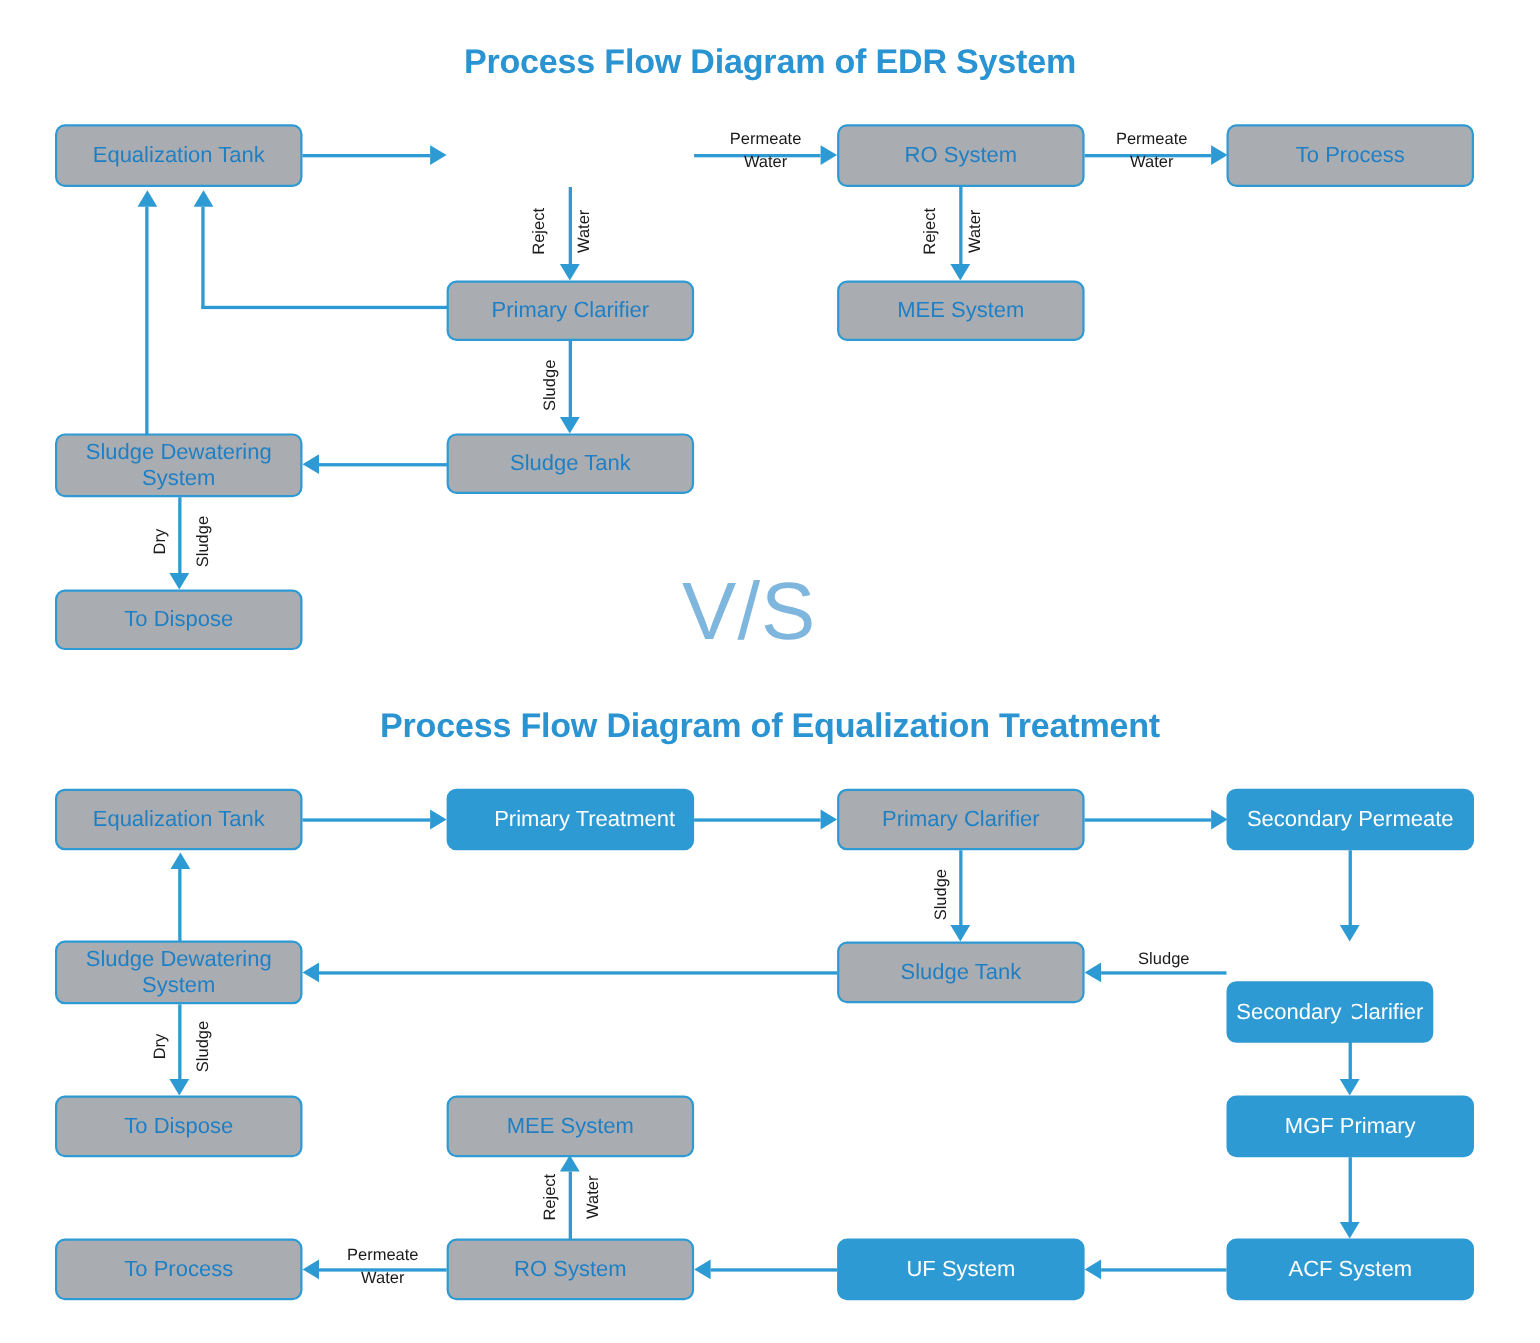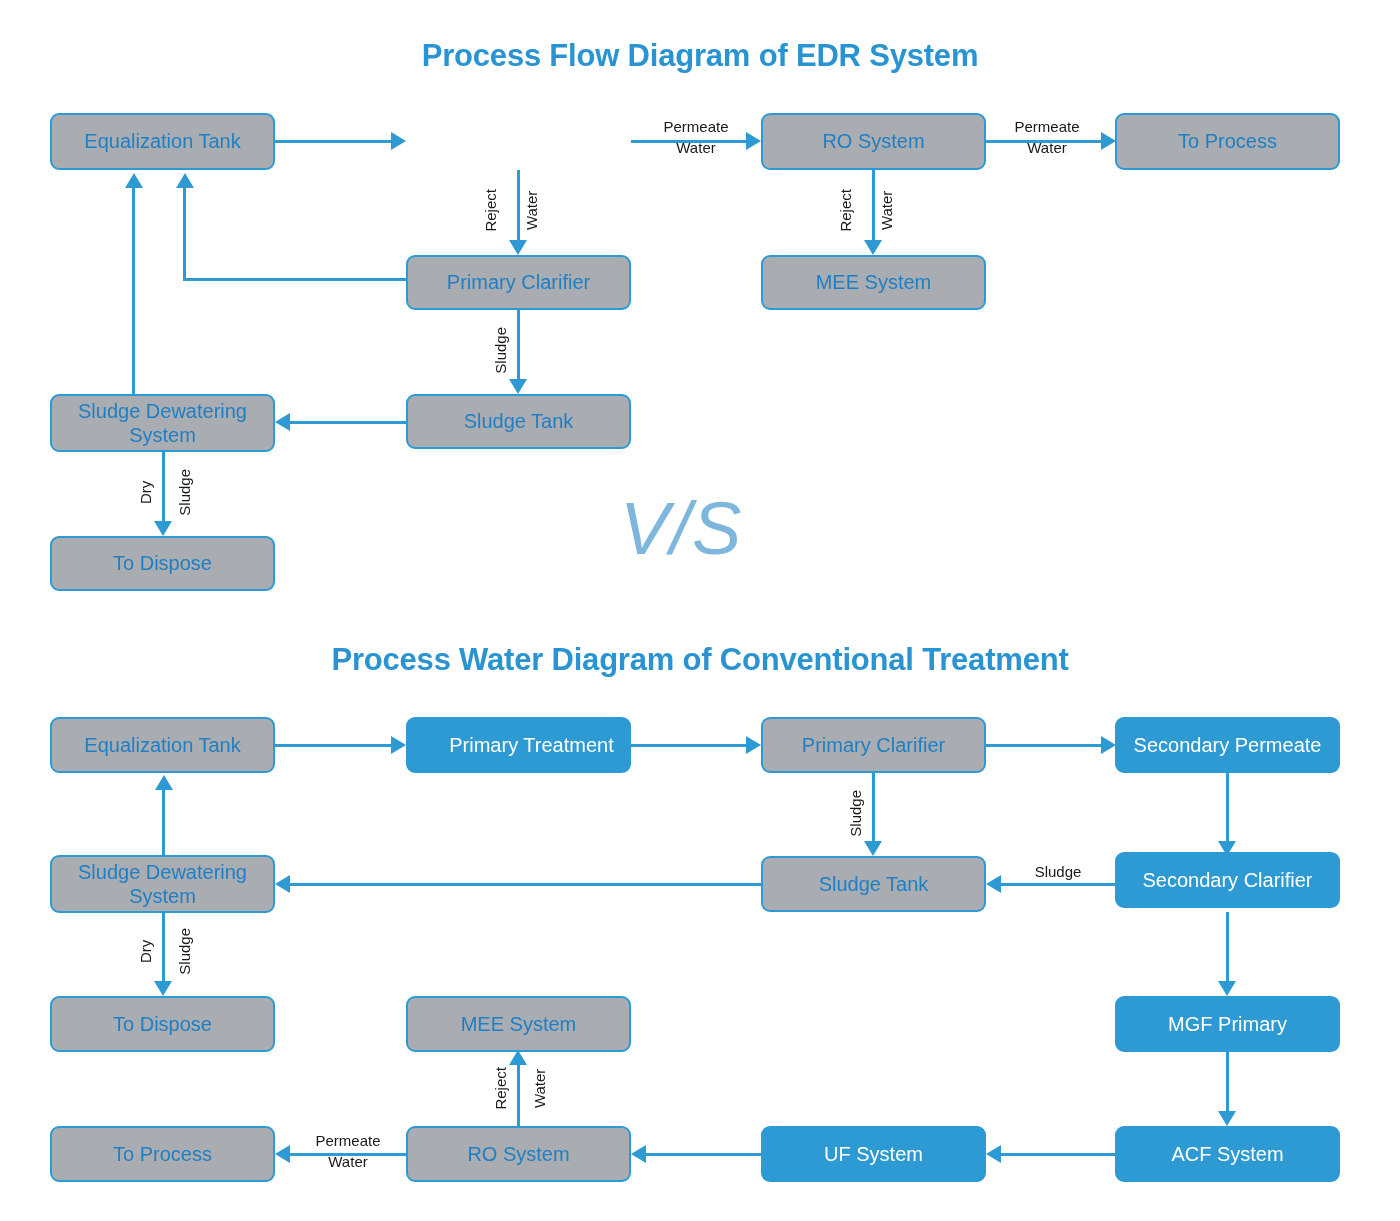--- a/index.html
+++ b/index.html
@@ -171,38 +171,38 @@
   <div class="arrow left" style="left:275px; top:413px;"></div>
 
   <div class="seg v" style="left:132px; top:188px; height:208px;"></div>
   <div class="arrow up" style="left:125px; top:173px;"></div>
 
   <div class="seg v" style="left:162px; top:452px; height:72px;"></div>
   <div class="arrow down" style="left:154px; top:521px;"></div>
   <div class="edge-label rot" style="left:106px; top:482px; width:80px;">Dry</div>
   <div class="edge-label rot" style="left:145px; top:482px; width:80px;">Sludge</div>
 
-  <div class="vs-label" style="left:620px; top:492px;font-style:italic;">V/S</div>
-
-  <div class="diagram-title" id="title-conv">Process Water Diagram of Conventional Treatment</div>
+  <div class="vs-label" style="left:620px; top:519px;">V/S</div>
+
+  <div class="diagram-title" id="title-conv">Process Flow Diagram of Equalization Treatment</div>
 
   <div class="node gray" style="left:50px;  top:717px; width:225px; height:56px;">Equalization Tank</div>
 
   <div class="node blue" style="left:406px; top:717px; width:225px; height:56px;padding-left:32px;">Primary Treatment</div>
 
   <div class="node gray" style="left:761px; top:717px; width:225px; height:56px;">Primary Clarifier</div>
 
   <div class="node blue" style="left:1115px;top:717px; width:225px; height:56px;">Secondary Permeate</div>
 
   <div class="node gray" style="left:50px;  top:855px; width:225px; height:58px;">Sludge Dewatering
 System</div>
 
   <div class="node gray" style="left:761px; top:856px; width:225px; height:56px;">Sludge Tank</div>
 
-  <div class="node blue" style="left:1115px;top:852px; width:225px; height:56px;">Secondary  Clarifier</div>
+  <div class="node blue" style="left:1115px;top:892px; width:188px; height:56px;">Secondary  Clarifier</div>
 
   <div class="node gray" style="left:50px;  top:996px; width:225px; height:56px;">To Dispose</div>
 
   <div class="node gray" style="left:406px; top:996px; width:225px; height:56px;">MEE System</div>
 
   <div class="node blue" style="left:1115px;top:996px; width:225px; height:56px;">MGF Primary</div>
 
   <div class="node gray" style="left:50px;  top:1126px; width:225px; height:56px;">To Process</div>
 
   <div class="node gray" style="left:406px; top:1126px; width:225px; height:56px;">RO System</div>

